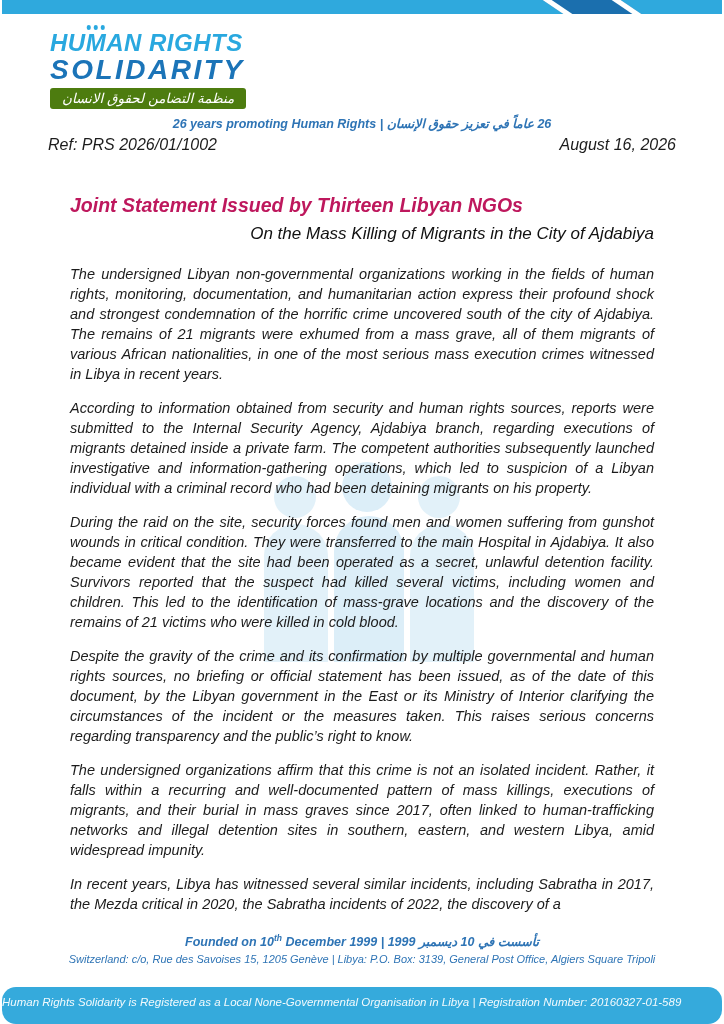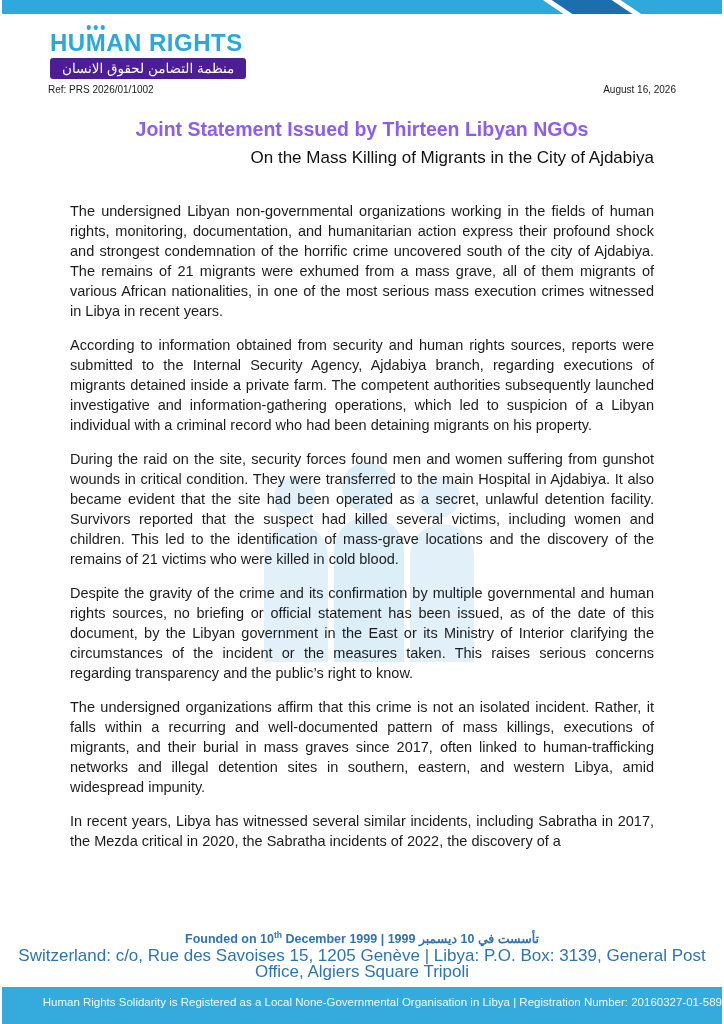--- a/index.html
+++ b/index.html
@@ -5,20 +5,21 @@
   * { box-sizing: border-box; margin: 0; padding: 0; }
   html, body { background: #ffffff; }
   body { font-family: "Liberation Sans", sans-serif; }
   .page {
     position: relative;
     width: 720px;
     height: 1024px;
     margin: 0 auto;
     background: #ffffff;
     overflow: hidden;
+    font-style: italic;
   }
 
   
   .top-bar {
     position: absolute;
     top: 0; left: 0; right: 0;
     height: 14px;
     background: #2FA9DD;
     z-index: 2;
   }
@@ -61,84 +62,85 @@
     display: flex; gap: 2.5px;
   }
   .m-dots i { display:block; width: 4.5px; height: 4.5px; border-radius: 50%; background: #29A8DF; }
   .logo-l2 {
     color: #1B74B8; font-weight: bold; font-size: 28px;
     letter-spacing: 2.5px; line-height: 30px; white-space: nowrap;
   }
   .logo-ar {
     display: inline-block;
     direction: rtl;
-    background: #4c1d95; color: #ffffff;
+    background: #4d7c0f; color: #ffffff;
     font-size: 13.5px; line-height: 19px;
     padding: 1px 12px; margin-top: 3px;
     border-radius: 3px;
   }
 
   .tagline {
     margin-top: 7px;
     text-align: center;
     color: #2E74B5; font-weight: bold; font-size: 12.5px;
   }
   .tagline .rtl { direction: rtl; unicode-bidi: isolate; }
 
   .ref-row {
     display: flex; justify-content: space-between;
     margin: 5px 46px 0 46px;
-    font-size: 10px; color: #1c1c1c;
+    font-size: 16px; color: #1c1c1c;
   }
 
   
   .doc { position: relative; z-index: 1; margin: 0 68px; }
   .doc-title {
-    margin-top: 23px;
-    text-align: center;
-    font-size: 19.5px; font-weight: bold; color: #8b5cf6;
+    margin-top: 40px;
+    text-align: left;
+    font-size: 19.5px; font-weight: bold; color: #be185d;
   }
   .doc-subtitle {
     margin-top: 7px;
     text-align: right;
     font-size: 17px; color: #111111;
   }
-  .doc-paragraphs { margin-top: 33px; }
+  .doc-paragraphs { margin-top: 20px; }
   .doc-paragraphs p {
     margin: 0 0 14px 0;
     text-align: justify;
     font-size: 14.5px; line-height: 20px;
     color: #1c1c1c;
   }
 
   
   .footer {
     position: absolute;
     left: 0; right: 0; bottom: 37px;
     z-index: 1;
     text-align: center;
-    padding-bottom: 8px;
+    padding-bottom: 20px;
     background: transparent;
   }
   .footer .founded {
     color: #2E74B5; font-weight: bold; font-size: 12.5px; line-height: 17px;
   }
   .footer .founded sup { font-size: 8.5px; }
   .footer .line {
-    color: #2E74B5; font-size: 17px; line-height: 15.5px;
+    color: #2E74B5; font-size: 11px; line-height: 15.5px;
   }
   .footer .rtl { direction: rtl; unicode-bidi: isolate; }
 
   .bottom-bar {
     position: absolute;
     left: 0; right: 0; bottom: 0;
     height: 37px;
     background: #35AADC;
     z-index: 2;
-    text-align: right;
+    text-align: left;
+    border-radius: 14px;
   }
   .bottom-bar .reg {
     margin-top: 9px;
     color: #F2FAFD; font-size: 11.5px;
   }
 </style>
 </head>
 <body>
 
 <div class="page">
@@ -156,23 +158,25 @@
     <div class="shape wm-arch-r"></div>
   </div>
 
   <div class="header">
     <div class="logo-block">
       <div class="logo-l1"><span>HU</span><span class="logo-m"><span class="m-dots">
               <i></i>
               <i></i>
               <i></i>
             </span><span>M</span></span><span>AN RIGHTS</span></div>
+      <div class="logo-l2">SOLIDARITY</div>
       <div class="logo-ar">منظمة التضامن لحقوق الانسان</div>
     </div>
 
+    <div class="tagline"><span>26 years promoting Human Rights | </span><span class="rtl" dir="rtl">26 عاماً في تعزيز حقوق الإنسان</span></div>
 
     <div class="ref-row">
       <span>Ref: PRS 2026/01/1002</span>
       <span>August 16, 2026</span>
     </div>
   </div>
 
   <div class="doc">
     <div class="doc-title">Joint Statement Issued by Thirteen Libyan NGOs</div>
     <div class="doc-subtitle">On the Mass Killing of Migrants in the City of Ajdabiya</div>

